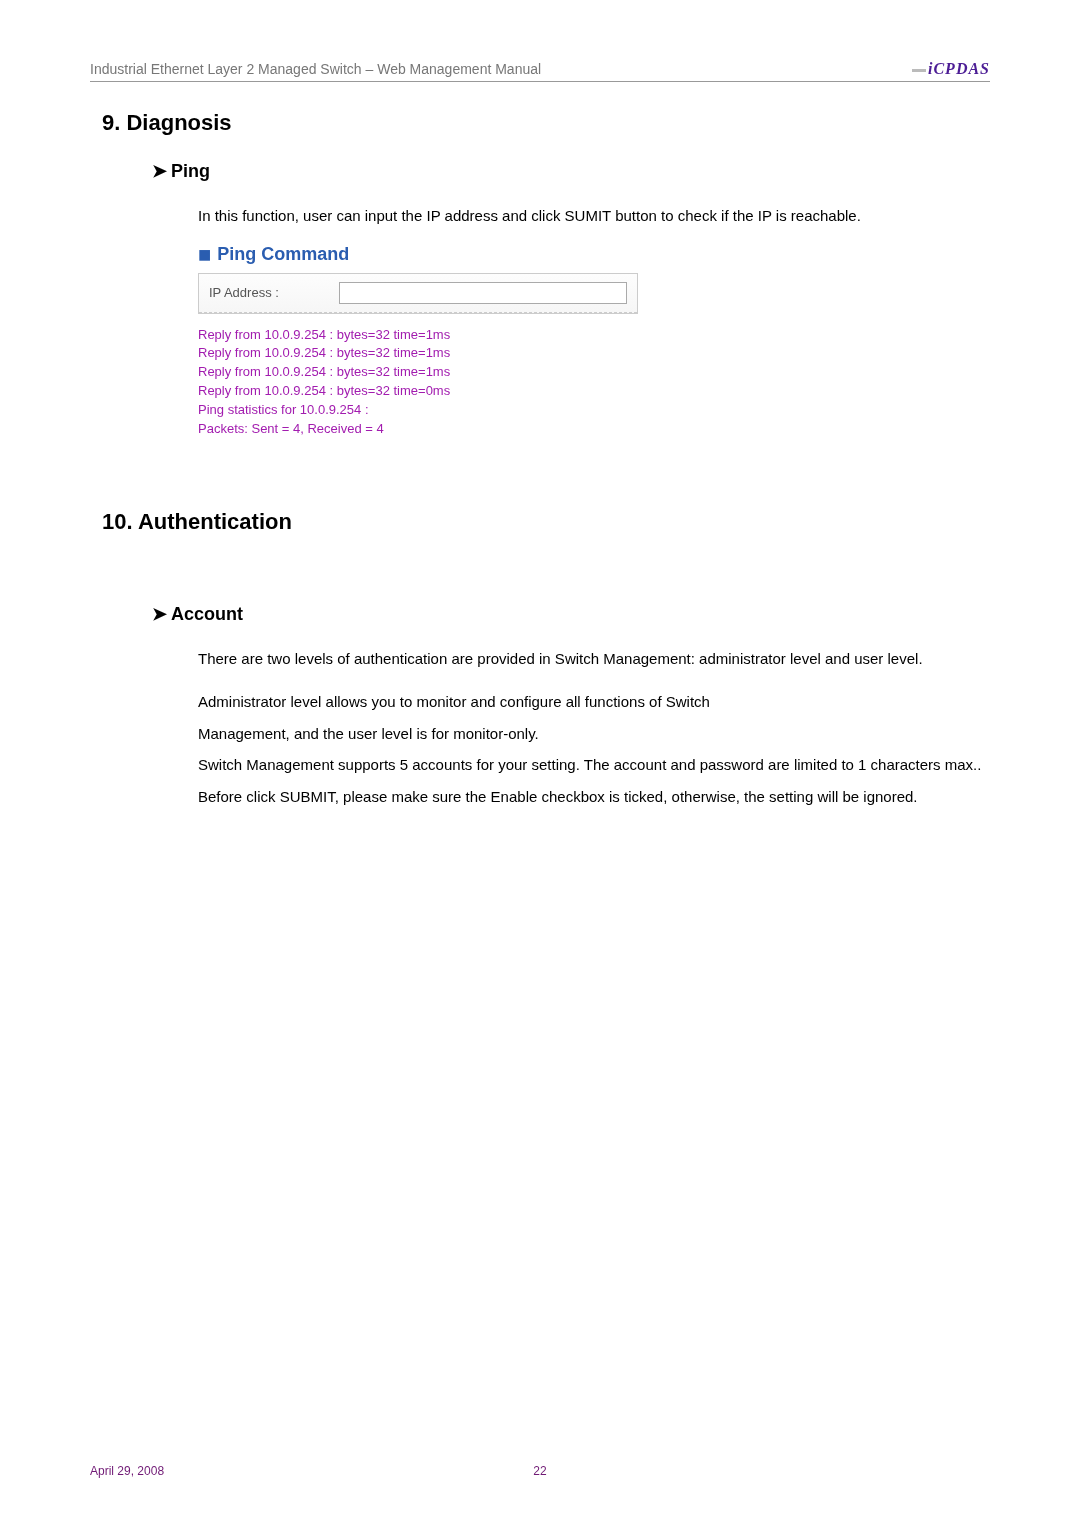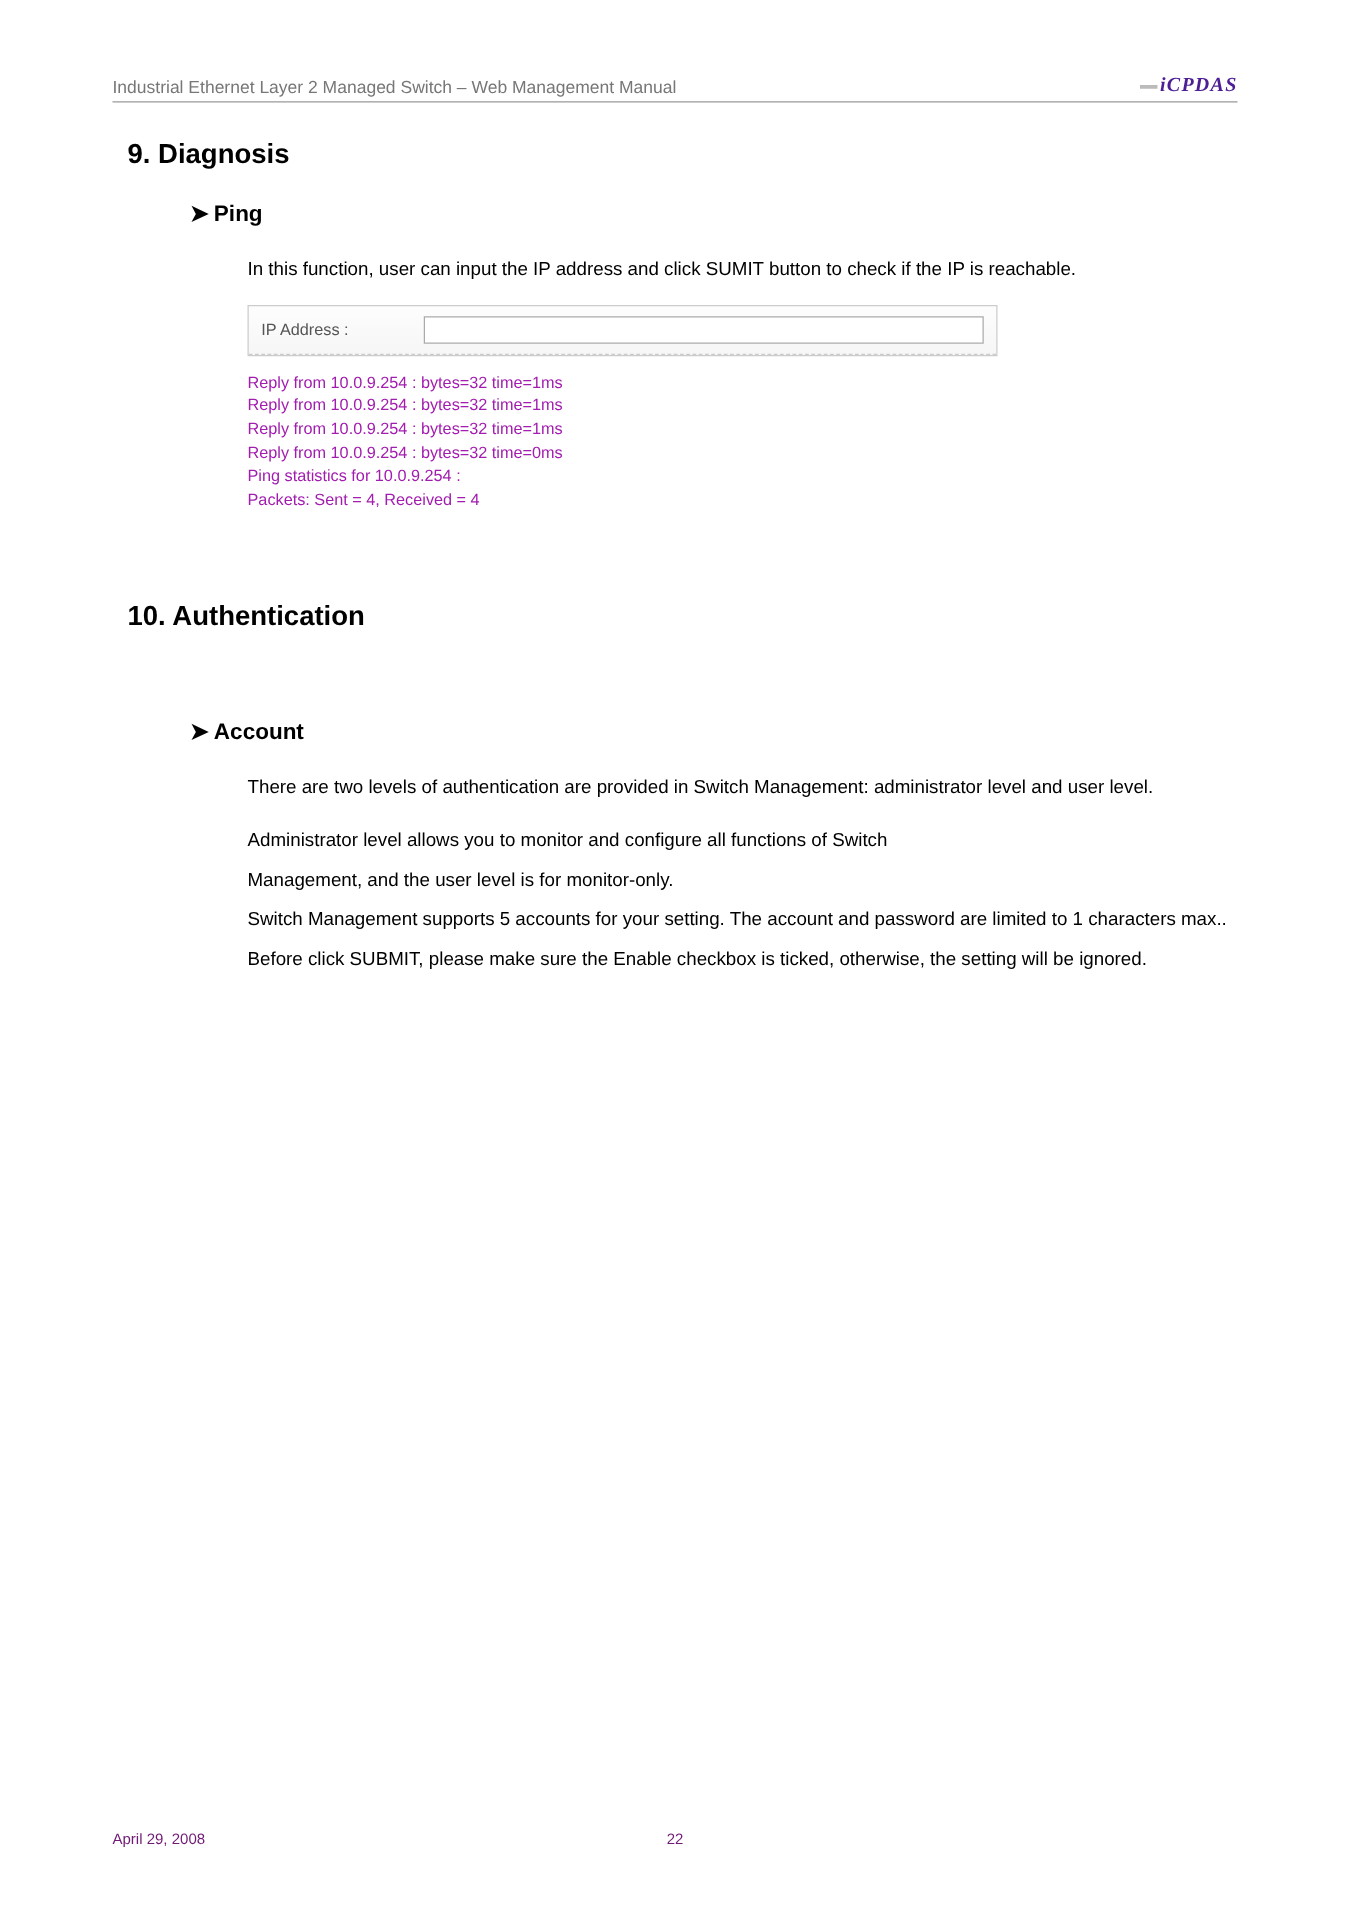--- a/index.html
+++ b/index.html
@@ -74,21 +74,21 @@
     margin-bottom: 8px;
   }
   .bullet {
     color: #2a5db0;
     margin-right: 6px;
     font-size: 22px;
     line-height: 0;
     vertical-align: -2px;
   }
   .ping-table {
-    width: 600px;
+    width: 440px;
     border: 1px solid #ccc;
     font-family: Tahoma, Arial, sans-serif;
     font-size: 13px;
     color: #555;
     background: linear-gradient(#fdfdfd, #f6f6f6);
   }
   .ping-row1 {
     display: flex;
     align-items: center;
     padding: 8px 10px;
@@ -154,20 +154,23 @@
 
 <div class="section-heading">9.    Diagnosis</div>
 
 <div class="sub-heading">
   <span class="arrow">➤</span><span>Ping</span>
 </div>
 
 <div class="body-block">In this function, user can input the IP address and click SUMIT button to check if the IP is reachable.</div>
 
 <div class="ping-cmd-wrap">
+  <div class="ping-cmd-title">
+    <span class="bullet">■</span><span>Ping Command</span>
+  </div>
   <div class="ping-table">
     <div class="ping-row1">
       <div class="ping-label">IP Address :</div>
       <input class="ping-input" type="text" style="">
     </div>
   </div>
 </div>
 
 <div class="ping-output">Reply from 10.0.9.254 : bytes=32 time=1ms
 Reply from 10.0.9.254 : bytes=32 time=1ms

